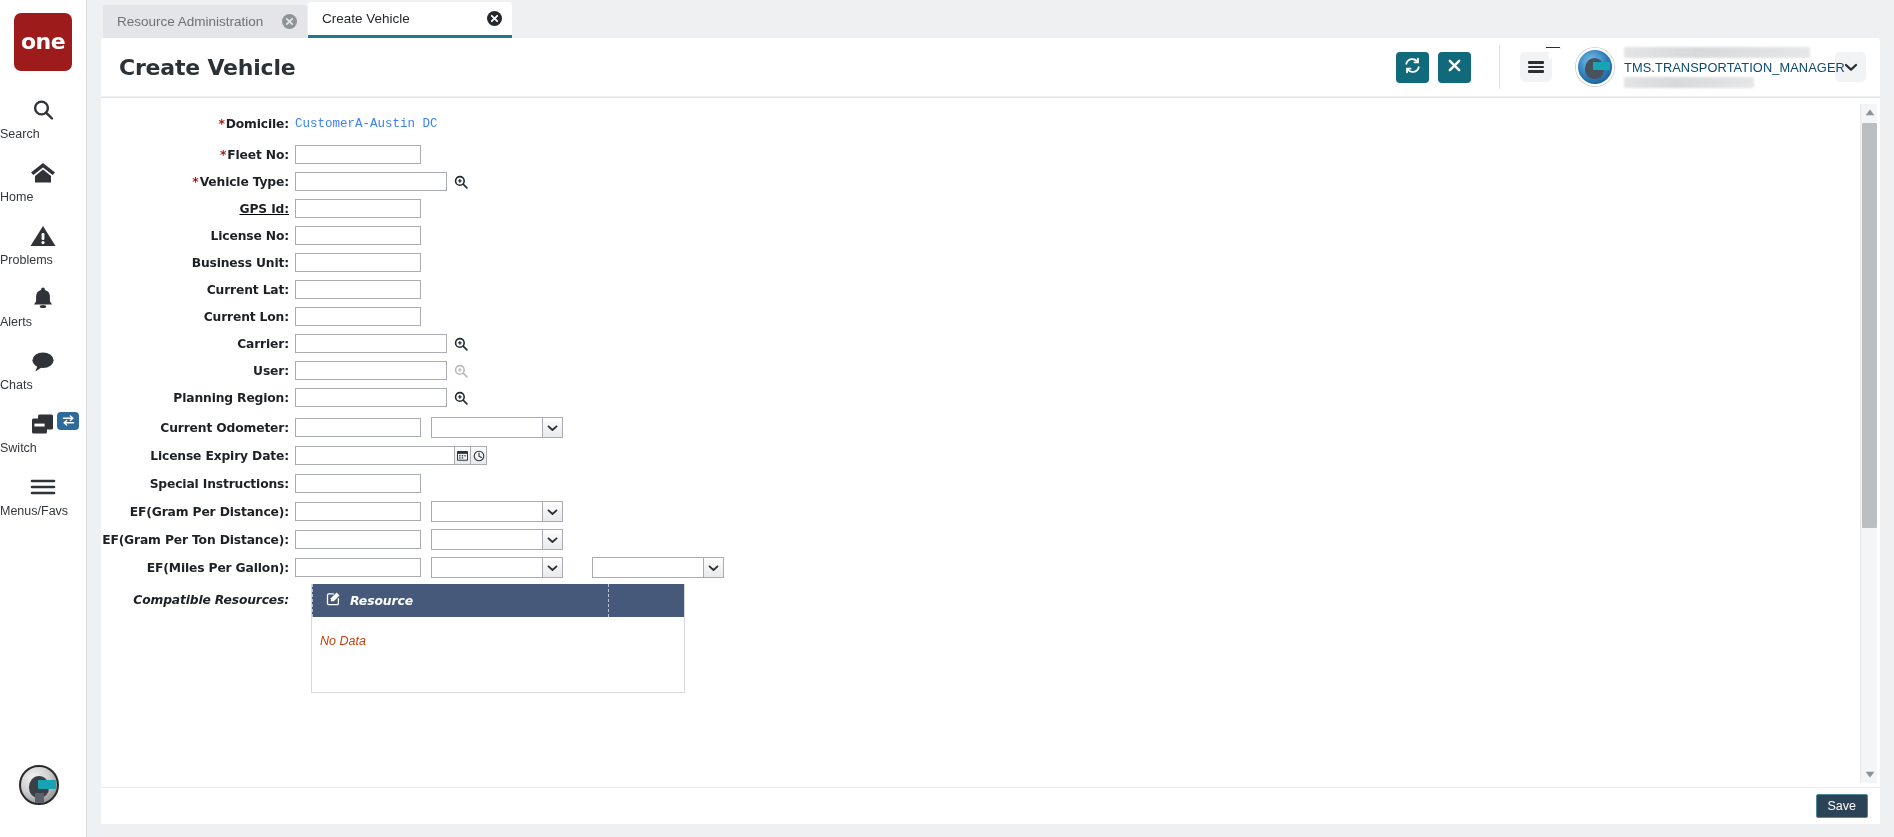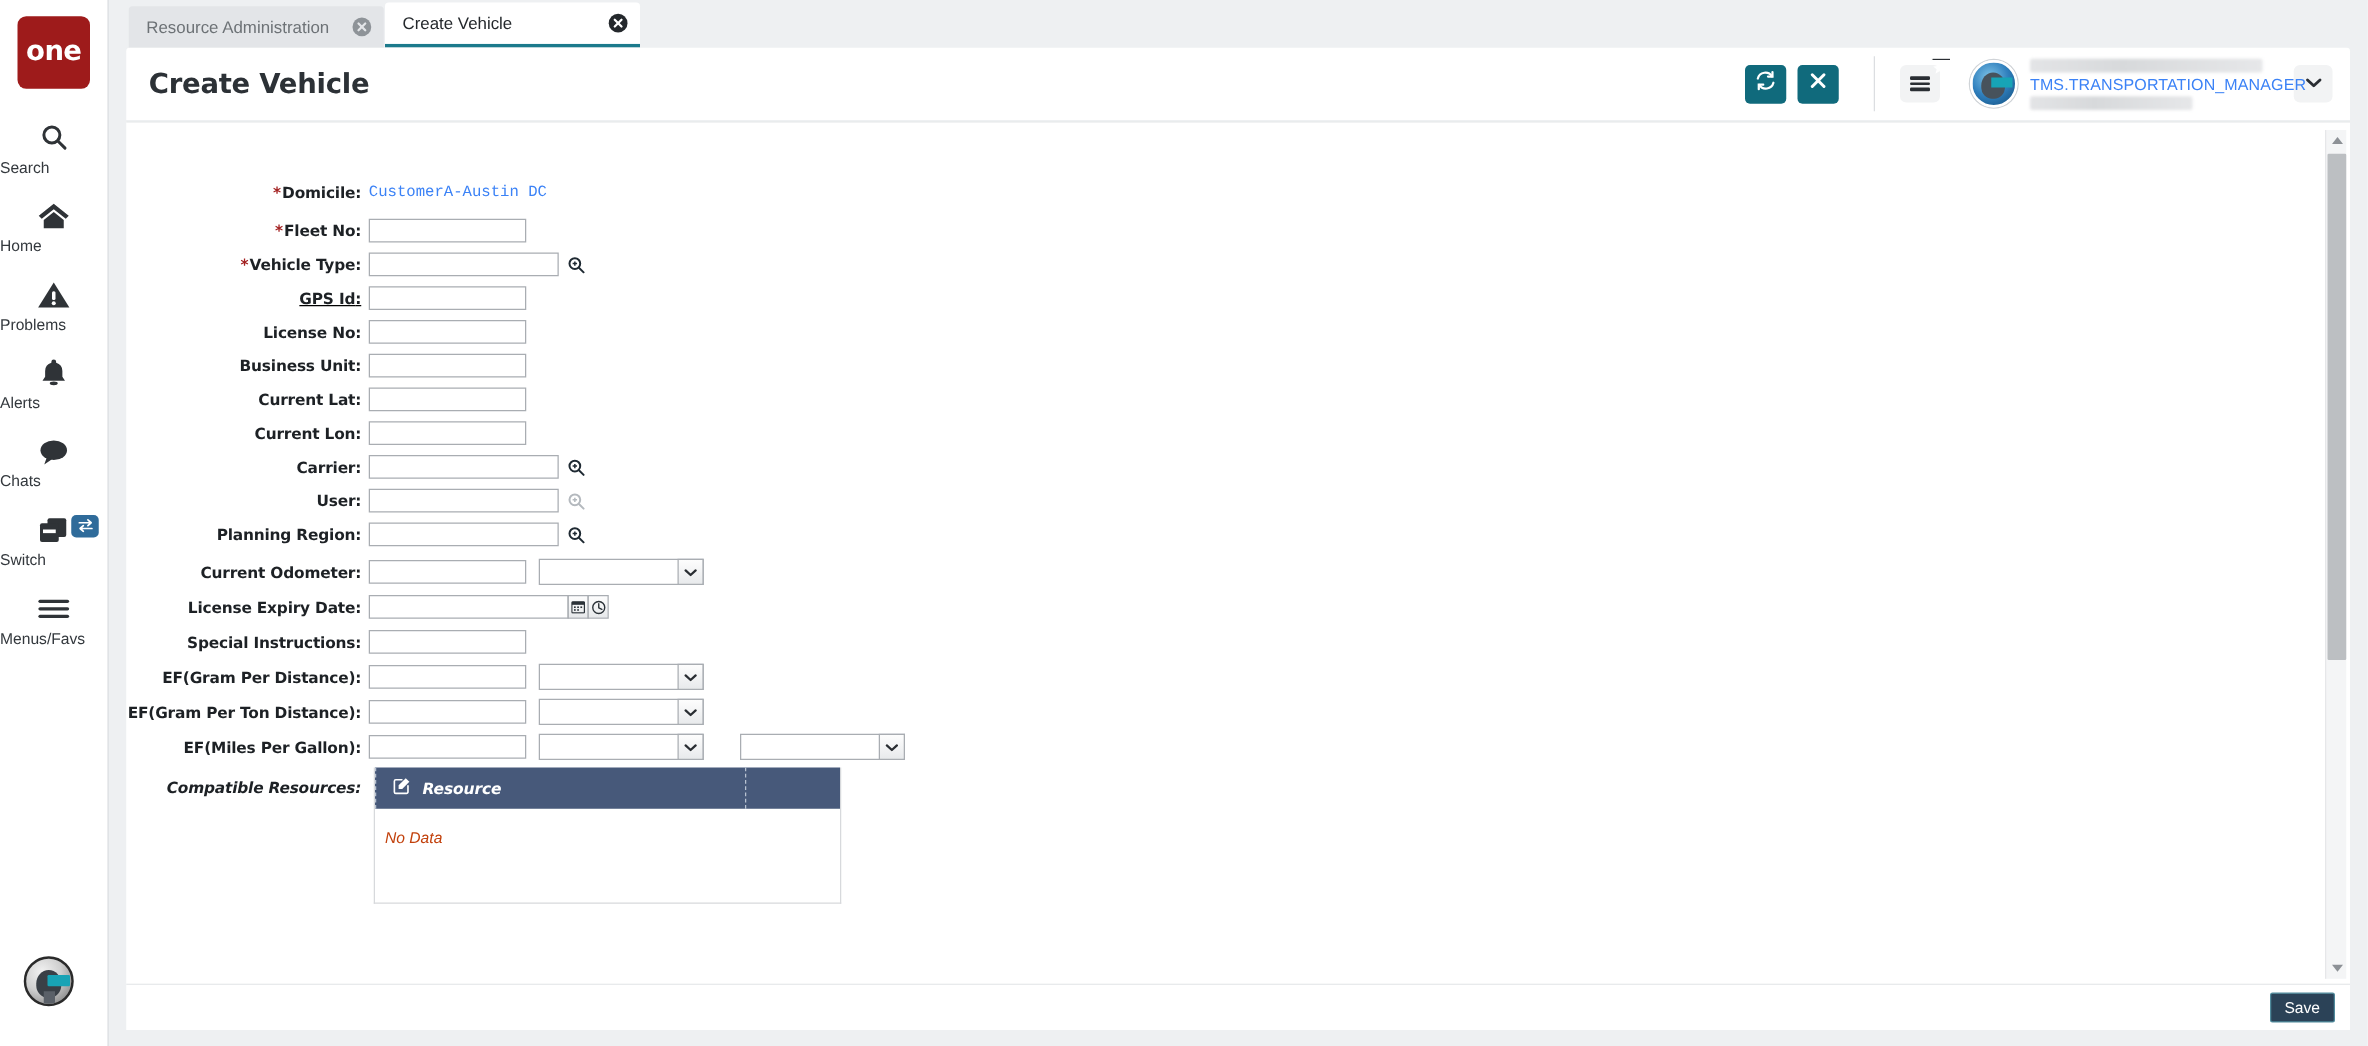--- a/index.html
+++ b/index.html
@@ -178,21 +178,21 @@
     height: 46px; width: 195px;
   }
   .redact {
     height: 11px; border-radius: 2px;
     background: linear-gradient(90deg,#e3e4e6 0%,#d7d9db 40%,#e6e7e9 100%);
     filter: blur(1.2px);
   }
   .redact.top { width: 186px; }
   .redact.bot { width: 130px; }
   .user-name {
-    font-size: 12.8px; color: #3b82f6; letter-spacing: 0.1px;
+    font-size: 12.8px; color: #0c4a6e; letter-spacing: 0.1px;
     white-space: nowrap; padding: 2px 0;
     position: relative; z-index: 2;
   }
   .caret-btn {
     width: 31px; height: 30px; border-radius: 5px; background: #f2f3f4;
     display: flex; align-items: center; justify-content: center;
     margin-left: 16px; cursor: pointer; flex: none;
   }
 
   
@@ -204,21 +204,20 @@
   }
   .form-scroll {
     position: absolute; left: 0; top: 14px; right: 28px; bottom: 0;
     overflow: hidden;
   }
 
   .frow {
     display: flex; align-items: center;
     min-height: 23px; margin-bottom: 0;
     padding: 0;
-    margin-top: 30px;
   }
   .flabel {
     width: 194px; flex: none; text-align: right;
     font-size: 12.3px; font-weight: 700; color: #1d2125;
     font-family: "DejaVu Sans", sans-serif;
     padding-right: 6px; letter-spacing: -0.15px;
     white-space: nowrap;
   }
   .req { color: #a32020; font-weight: 700; margin-right: 1px; }
   .fctl { display: flex; align-items: center; gap: 6px; }
@@ -263,21 +262,21 @@
   }
   .dtbtn {
     width: 17px; height: 19px;
     background: linear-gradient(180deg,#fdfdfd,#e7e9eb);
     border: 1px solid #a9adb2; margin-left: -1px;
     display: flex; align-items: center; justify-content: center;
     cursor: pointer; color: #2b3238;
   }
 
   
-  .grid-wrap { margin-left: 4px; border-radius: 12px; }
+  .grid-wrap { margin-left: 16px; border-radius: 12px; }
   .grid {
     width: 374px; border: 1px solid #d7d9dc; border-top: none;
     background: #fff;
   }
   .grid-head {
     height: 33px; background: #47597a;
     display: flex; align-items: center;
     color: #ffffff;
   }
   .gh-cell {

